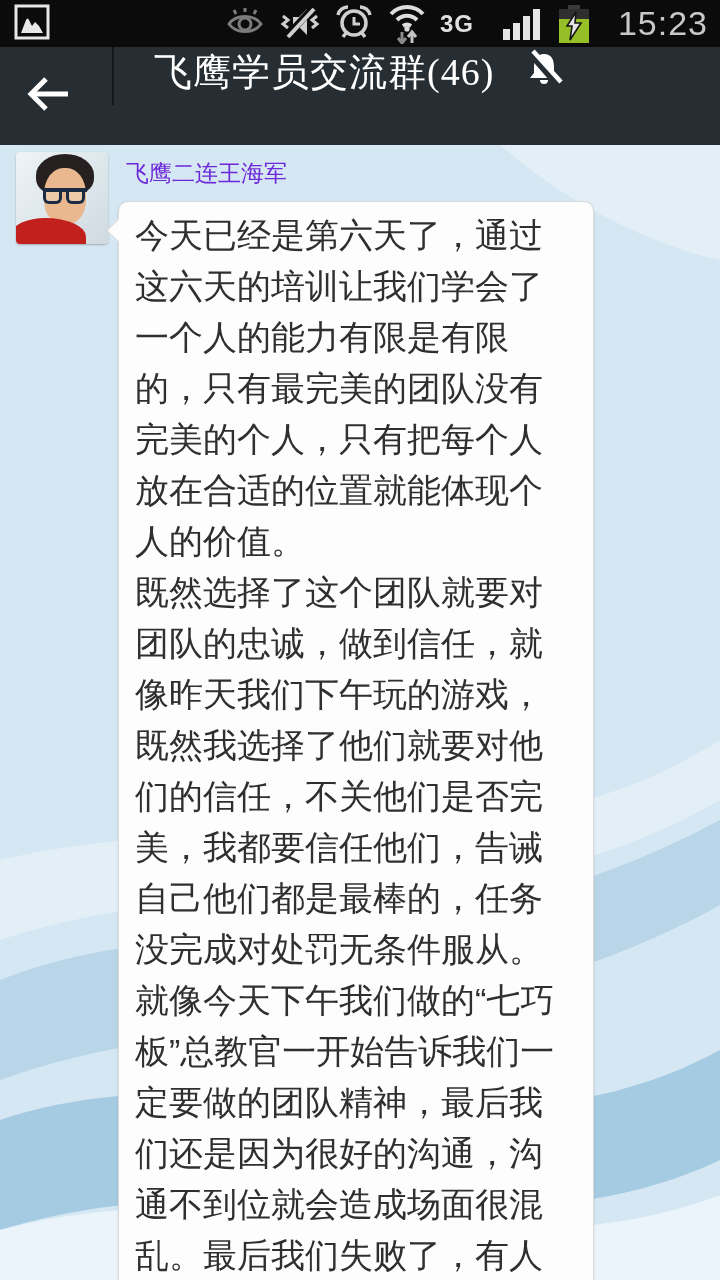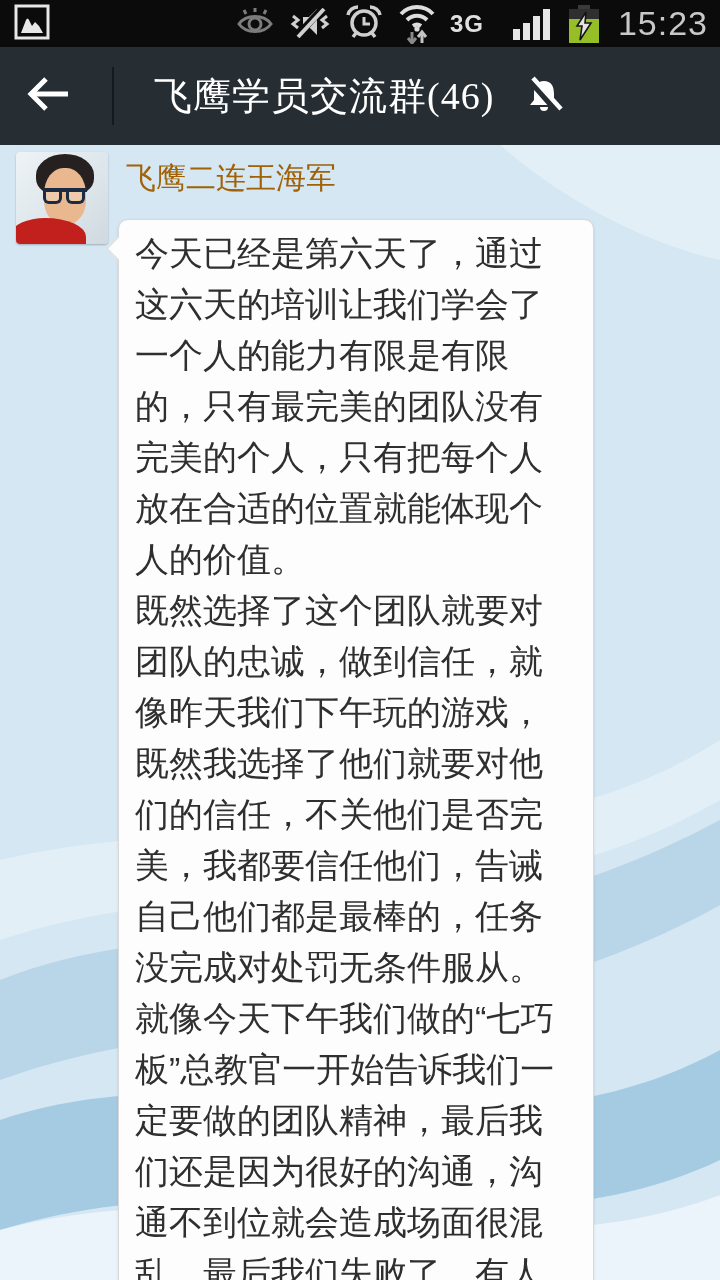--- a/index.html
+++ b/index.html
@@ -4,34 +4,34 @@
 <style>
   * { margin:0; padding:0; box-sizing:border-box; }
   body { background:#000; font-family:"Liberation Sans", sans-serif; }
   .screen { position:relative; width:720px; height:1280px; overflow:hidden; background:#d3e6f2; }
 
   
   .status-bar { position:relative; z-index:3; height:47px; background:#0b0b0b;
     display:flex; align-items:center; padding:6px 12px; }
   .sb-right { margin-left:auto; display:flex; align-items:center; gap:11px; }
   .sb-net-label { color:#e0e0e0; font-size:24px; font-weight:bold; letter-spacing:1px; margin-right:4px; }
-  .sb-time { color:#c8c8c8; font-size:34px; letter-spacing:1px; margin-left:8px; }
+  .sb-time { color:#c8c8c8; font-size:34px; letter-spacing:1px; margin-left:18px; }
   .sig-bars { display:flex; align-items:flex-end; gap:3px; height:32px; margin-left:14px; }
   .sig-bars i { display:block; width:7px; background:#e6e6e6; }
   .sig-bars i:nth-child(1){height:11px;} .sig-bars i:nth-child(2){height:17px;}
   .sig-bars i:nth-child(3){height:24px;} .sig-bars i:nth-child(4){height:31px;}
   .battery { position:relative; width:30px; height:38px; margin-left:8px; }
   .battery .nub { position:absolute; top:0; left:9px; width:12px; height:4px; background:#3a3a3a; }
   .battery .body { position:absolute; top:4px; left:0; width:30px; height:34px;
     background:linear-gradient(180deg,#2f2f2f 0 30%, #96be27 30% 100%); }
   .battery svg { position:absolute; top:6px; left:4px; }
 
   
   .header { position:relative; z-index:3; height:98px; background:#262e33;
-    display:flex; align-items:center;gap:16px; }
+    display:flex; align-items:flex-start;gap:16px; }
   .back-btn { width:96px; height:98px; display:flex; align-items:center; justify-content:center; }
   .header-divider { width:2px; height:58px; background:#16191c; }
   .header-title { color:#ffffff; font-size:38px; margin-left:24px; letter-spacing:1px;
     font-family:"Liberation Serif","DejaVu Serif",serif; }
   .muted-bell { margin-left:12px; display:flex; align-items:center; }
 
   
   .chat { position:relative; height:1135px; overflow:hidden; }
   .waves { position:absolute; top:0; left:0; z-index:0; }
   .msg-row { position:relative; z-index:1; display:flex; align-items:flex-start; padding:7px 0 0 16px; }
@@ -44,21 +44,21 @@
   .avatar .face { position:absolute; top:16px; left:28px; width:42px; height:56px;
     background:#e9b88e; border-radius:46% 46% 42% 42%; }
   .avatar .glasses { position:absolute; top:36px; left:27px; width:44px; height:13px;
     border-top:4px solid #1c2b44; display:flex; gap:4px; }
   .avatar .glasses i { display:block; width:19px; height:12px; border:3px solid #1c2b44;
     border-top:none; border-radius:0 0 6px 6px; background:rgba(255,255,255,.25); }
   .avatar .shirt { position:absolute; bottom:-8px; left:-4px; width:74px; height:34px;
     background:#c2201d; border-radius:45% 55% 0 0; }
 
   .msg-col { margin-left:10px; }
-  .sender-name { color:#a16207; font-size:30px; margin:6px 0 20px 8px;
+  .sender-name { color:#6d28d9; font-size:23px; margin:6px 0 12px 8px;
     font-family:"Liberation Serif","DejaVu Serif",serif; }
 
   .bubble { position:relative; width:476px; min-height:1090px;
     background:#fdfdfd; border:1px solid #d9d9d9; border-radius:10px;
     padding:8px 18px 20px 16px; box-shadow:0 1px 3px rgba(0,0,0,.10); }
   .bubble-tail { position:absolute; left:-9px; top:20px; width:17px; height:17px;
     background:#fdfdfd; border-left:1px solid #d9d9d9; border-bottom:1px solid #d9d9d9;
     transform:rotate(45deg); }
   .msg-text p { font-family:Liberation Sans, sans-serif;
     font-size:34px; line-height:51px; color:#2f2f2f; word-break:break-all; }

